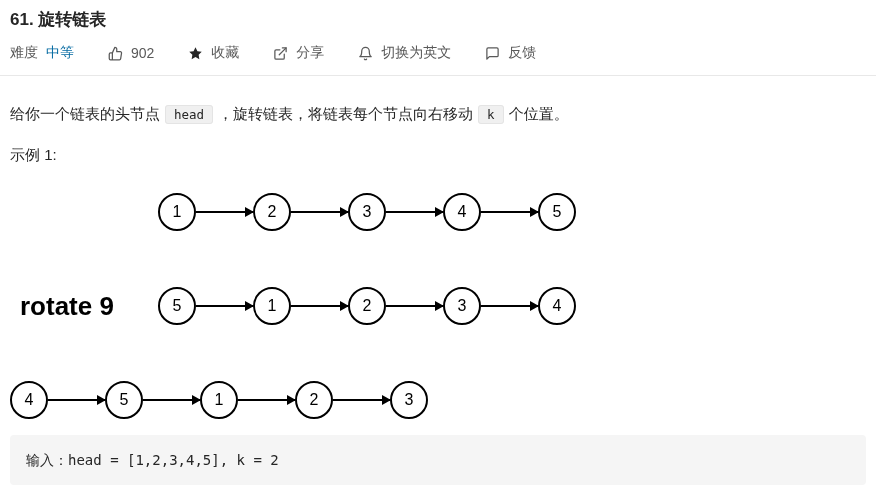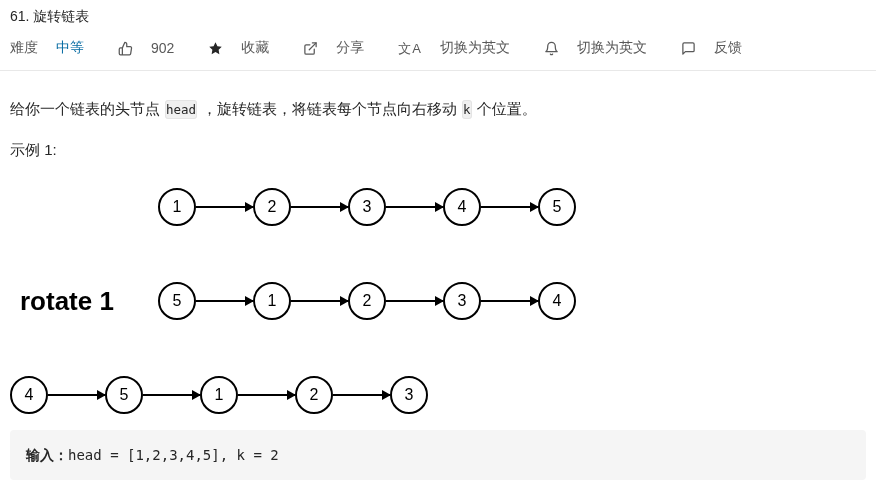--- a/index.html
+++ b/index.html
@@ -4,41 +4,41 @@
 <style>
   * { margin:0; padding:0; box-sizing:border-box; }
   html,body { background:#fff; }
   body {
     width:876px; height:498px; overflow:hidden;
     font-family:"Liberation Sans", sans-serif;
     color:#262626;
   }
   .page { padding:8px 10px 0 10px; }
 
-  .title { font-size:14px; font-weight:400; color:#262626; }
+  .title { font-size:17px; font-weight:700; color:#262626; }
 
   .meta-row {
     display:flex; align-items:center; gap:34px;
     margin-top:13px; padding-bottom:13px;
     font-size:14px; color:#595959;
   }
-  .meta-item { display:flex; align-items:center; gap:18px; cursor:pointer; white-space:nowrap;text-align:right; }
+  .meta-item { display:flex; align-items:center; gap:8px; cursor:pointer; white-space:nowrap;text-align:right; }
   .difficulty-value { color:#0369a1; }
   .icon { display:inline-flex; align-items:center; color:#595959; line-height:1; }
   .icon.star { color:#262626; }
   .icon-glyph { font-size:13px; letter-spacing:1px; color:#595959; }
 
   .divider { border:none; border-top:1px solid #e8e8e8; margin:0 -10px; }
 
   .description { margin-top:26px; font-size:15px; line-height:1.6; color:#262626; }
   code.inline {
     font-family:"DejaVu Sans Mono", monospace;
     font-size:12.5px;
     background:#f0f0f0; border:1px solid #e4e4e4; border-radius:3px;
-    padding:1px 0; margin:0 5px; color:#262626;
+    padding:1px 8px; margin:0 5px; color:#262626;
   }
 
   .example-label { margin-top:20px; font-size:15px; font-weight:400; }
 
   .diagram { margin-top:28px; }
   .diagram-row { display:flex; align-items:center; }
   .diagram-row + .diagram-row { margin-top:56px; }
   .row-label {
     width:148px; padding-left:10px;
     font-size:26px; font-weight:700; color:#000;
@@ -54,21 +54,21 @@
     content:""; position:absolute; right:-1px; top:-4px;
     border-left:9px solid #000;
     border-top:5px solid transparent; border-bottom:5px solid transparent;
   }
 
   .code-block {
     margin-top:16px; background:#f5f5f5; border-radius:4px;
     padding:12px 16px; font-size:14px;
   }
   .code-line { font-family:"DejaVu Sans Mono", monospace; line-height:26px; color:#262626; }
-  .code-label { font-family:"Liberation Sans", sans-serif; font-weight:700; }
+  .code-label { font-family:"Liberation Sans", sans-serif; font-weight:400; }
 </style>
 </head>
 <body>
 
 <div class="page">
 
   <h1 class="title">61. 旋转链表</h1>
 
   <div class="meta-row">
     <div class="meta-item">
@@ -98,24 +98,20 @@
       <span class="icon">
         <svg width="15" height="15" viewBox="0 0 24 24" fill="none" stroke="currentColor" stroke-width="2" stroke-linecap="round" stroke-linejoin="round">
             <path d="M18 13v6a2 2 0 0 1-2 2H5a2 2 0 0 1-2-2V8a2 2 0 0 1 2-2h6"></path>
             <polyline points="15 3 21 3 21 9"></polyline>
             <line x1="10" y1="14" x2="21" y2="3"></line>
           </svg>
       </span>
       <span>分享</span>
     </div>
 
-    <div class="meta-item">
-      <span class="icon icon-glyph">文A</span>
-      <span>切换为英文</span>
-    </div>
 
     <div class="meta-item">
       <span class="icon">
         <svg width="15" height="15" viewBox="0 0 24 24" fill="none" stroke="currentColor" stroke-width="2" stroke-linecap="round" stroke-linejoin="round">
             <path d="M18 8A6 6 0 0 0 6 8c0 7-3 9-3 9h18s-3-2-3-9"></path>
             <path d="M13.73 21a2 2 0 0 1-3.46 0"></path>
           </svg>
       </span>
       <span>切换为英文</span>
     </div>
@@ -149,21 +145,21 @@
         <div class="arrow"></div>
         <div class="node">3</div>
         <div class="arrow"></div>
         <div class="node">4</div>
         <div class="arrow"></div>
         <div class="node">5</div>
       </div>
     </div>
 
     <div class="diagram-row">
-      <div class="row-label">rotate 1</div>
+      <div class="row-label">rotate 9</div>
       <div class="nodes">
         <div class="node">5</div>
         <div class="arrow"></div>
         <div class="node">1</div>
         <div class="arrow"></div>
         <div class="node">2</div>
         <div class="arrow"></div>
         <div class="node">3</div>
         <div class="arrow"></div>
         <div class="node">4</div>

